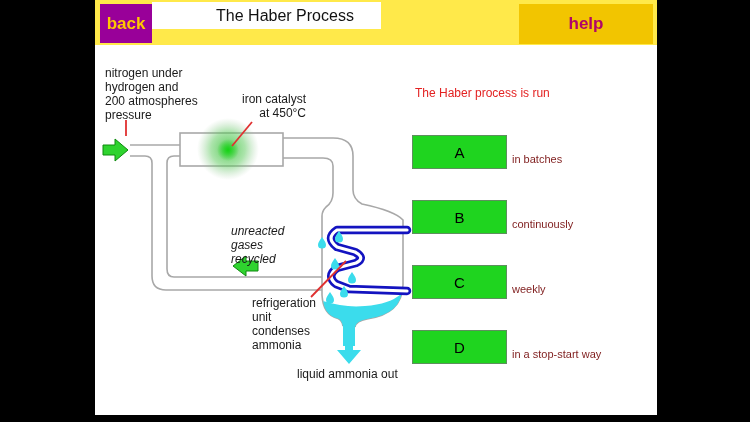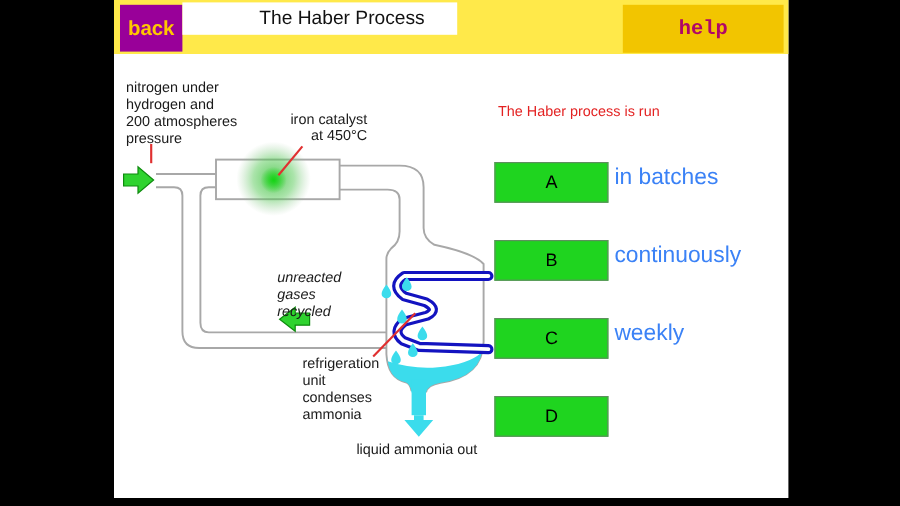--- a/index.html
+++ b/index.html
@@ -11,35 +11,35 @@
   .back-btn{position:absolute;left:5px;top:4px;width:52px;height:39px;background:#990099;
             border:none;color:#FFC800;font-weight:bold;font-size:17px;
             font-family:"Liberation Sans",sans-serif;cursor:pointer;}
   .title-box{position:absolute;left:57px;top:2px;width:192px;height:27px;background:#fff;
              text-align:center;line-height:27px;font-size:16px;color:#111;padding-left:37px;}
   .subtitle-box{position:absolute;left:57px;top:31px;width:192px;height:14px;background:#fff;
              text-align:center;line-height:14px;font-size:10.5px;color:#111;
              font-family:"Liberation Serif",serif;}
   .help-btn{position:absolute;left:424px;top:4px;width:134px;height:40px;background:#F2C500;
             border:none;color:#B00668;font-weight:bold;font-size:17px;
-            font-family:Liberation Mono, monospace;cursor:pointer;}
+            font-family:Liberation Sans, sans-serif;cursor:pointer;}
   
   .dlabel{position:absolute;font-size:12px;line-height:14px;color:#1a1a1a;white-space:nowrap;}
   .feed-label{left:10px;top:66px;}
   .catalyst-label{left:147px;top:92px;text-align:right;}
   .recycle-label{left:136px;top:224px;font-style:italic;}
   .refrig-label{left:157px;top:296px;}
   .output-label{left:202px;top:367px;}
   .diagram-svg{position:absolute;left:0;top:0;width:562px;height:415px;}
   
   .question{position:absolute;left:320px;top:86px;font-size:12px;color:#E32222;white-space:nowrap;}
   .opt-btn{position:absolute;left:317px;width:95px;height:34px;background:#1FD41F;
            border:1px solid #5E8F5E;color:#000;font-size:15px;text-align:center;
            font-family:"Liberation Sans",sans-serif;cursor:pointer;padding:0;}
-  .opt-label{position:absolute;left:417px;font-size:19px;color:#3b82f6;white-space:nowrap;}
+  .opt-label{position:absolute;left:417px;font-size:11px;color:#7f1d1d;white-space:nowrap;margin-top:16px;}
 </style>
 </head>
 <body>
 
 <div class="stage">
   <div class="app">
 
     <div class="header">
       <button class="back-btn">back</button>
       <div class="title-box">The Haber Process</div>
@@ -133,15 +133,16 @@
     <button class="opt-btn" style="top:135px">A</button>
     <div class="opt-label" style="top:137px">in batches</div>
 
     <button class="opt-btn" style="top:200px">B</button>
     <div class="opt-label" style="top:202px">continuously</div>
 
     <button class="opt-btn" style="top:265px">C</button>
     <div class="opt-label" style="top:267px">weekly</div>
 
     <button class="opt-btn" style="top:330px">D</button>
+    <div class="opt-label" style="top:332px">in a stop-start way</div>
 
   </div>
 </div>
 
 </body></html>

